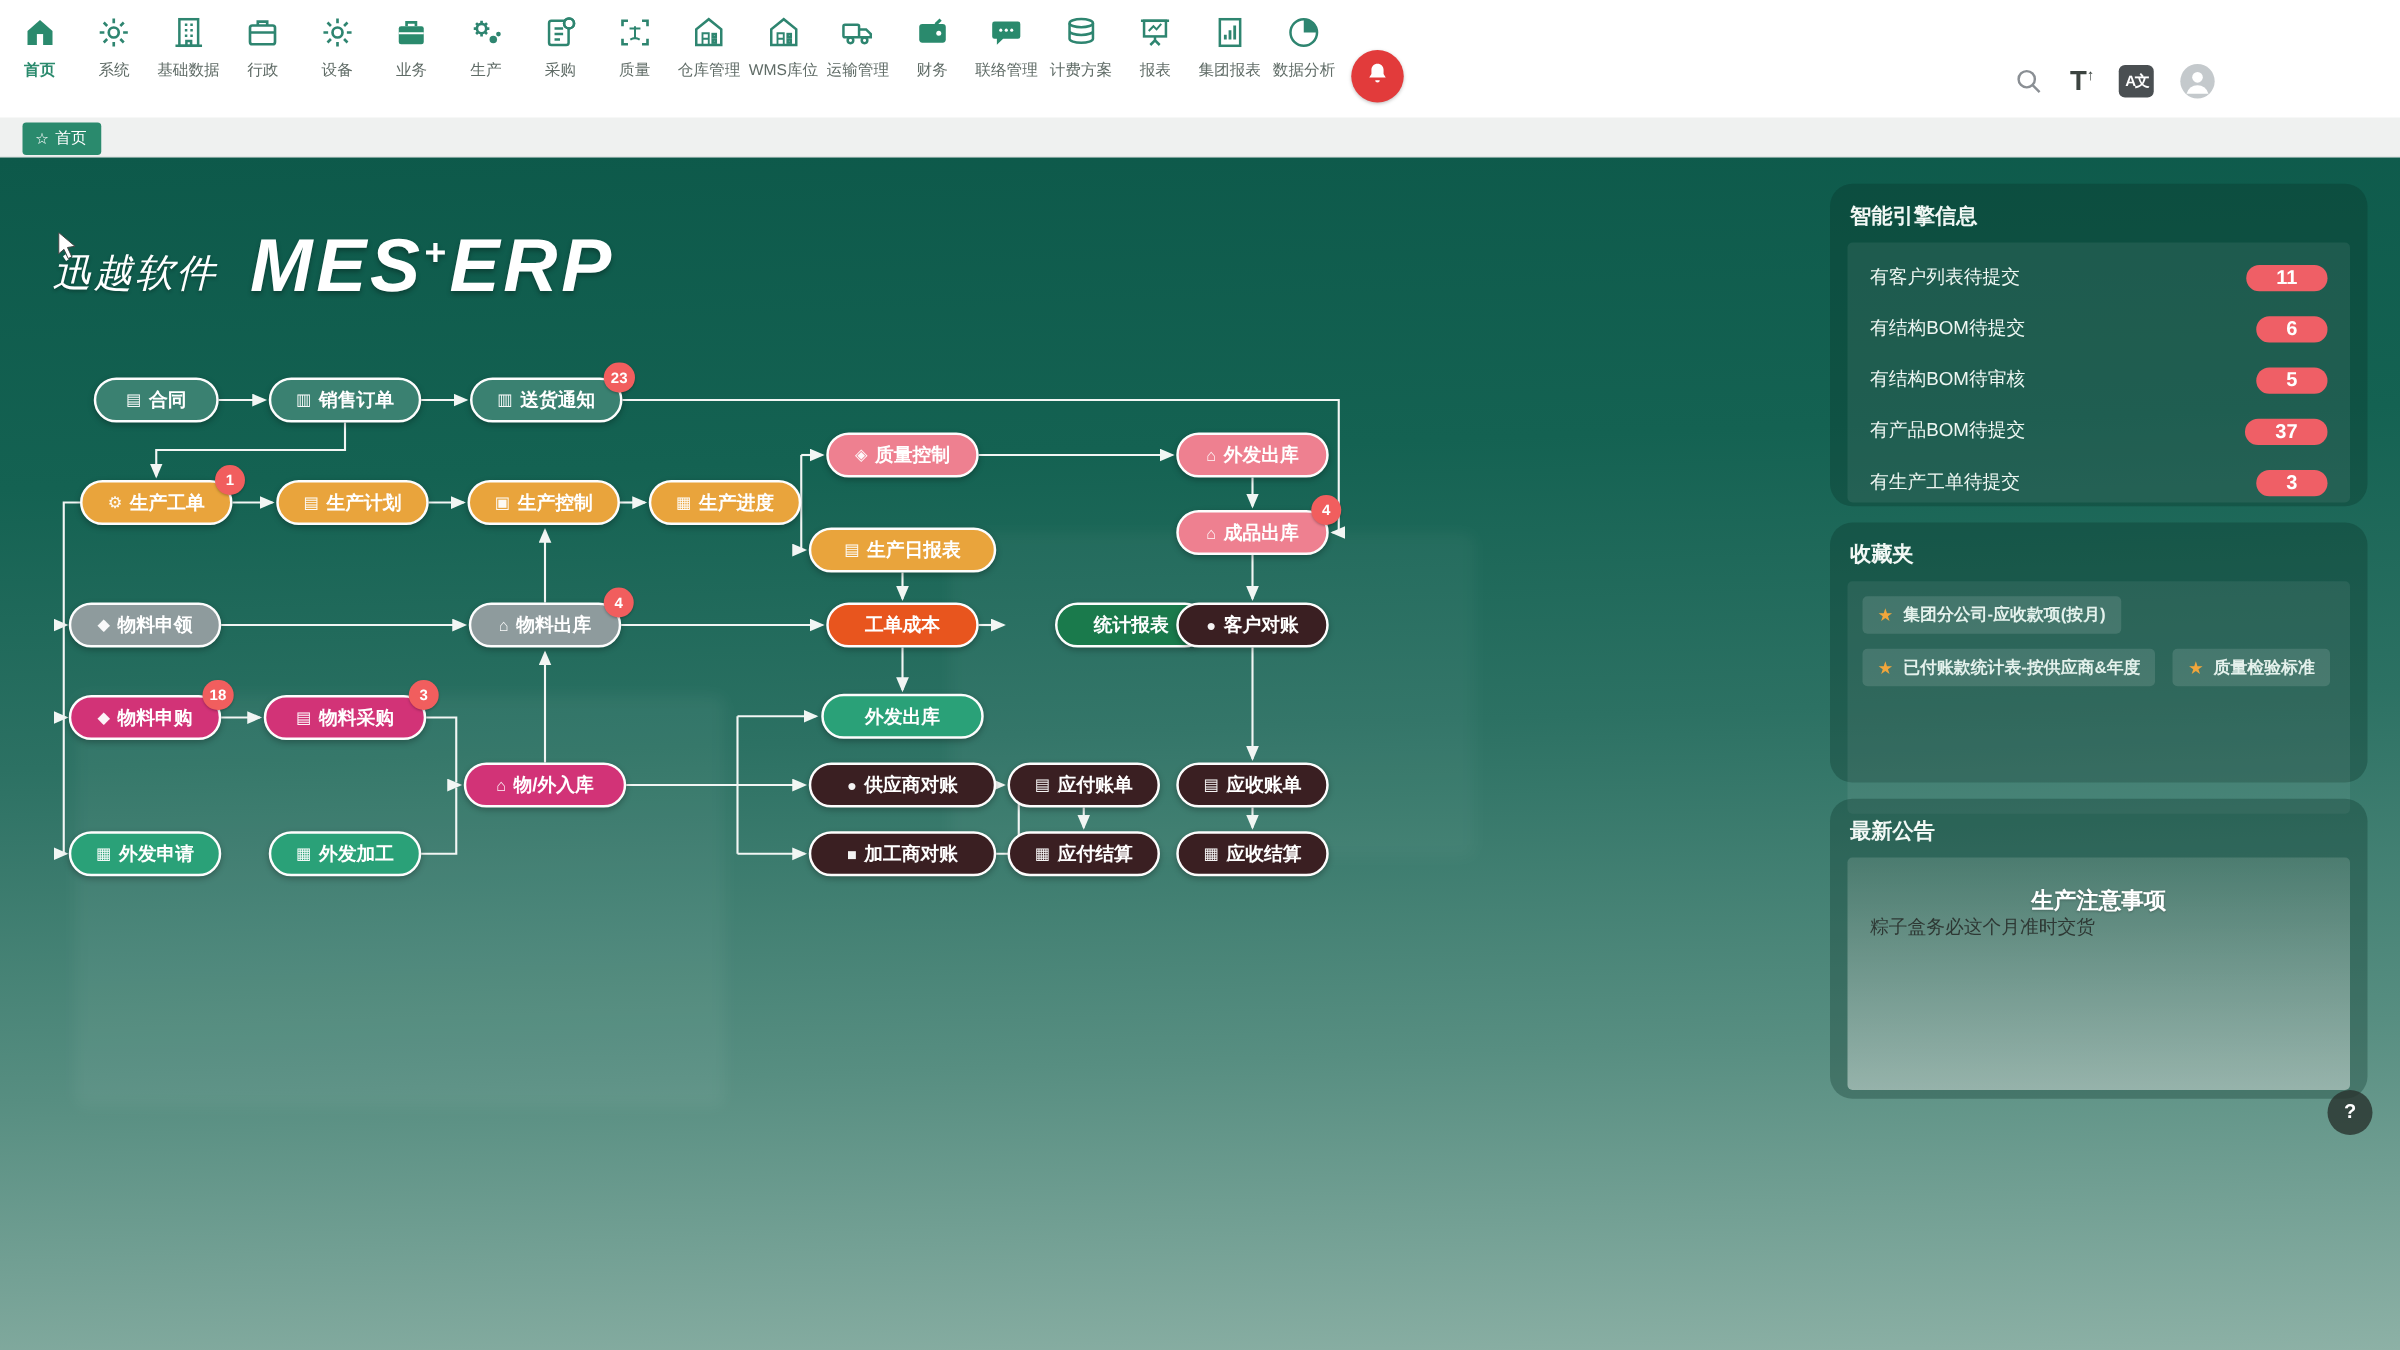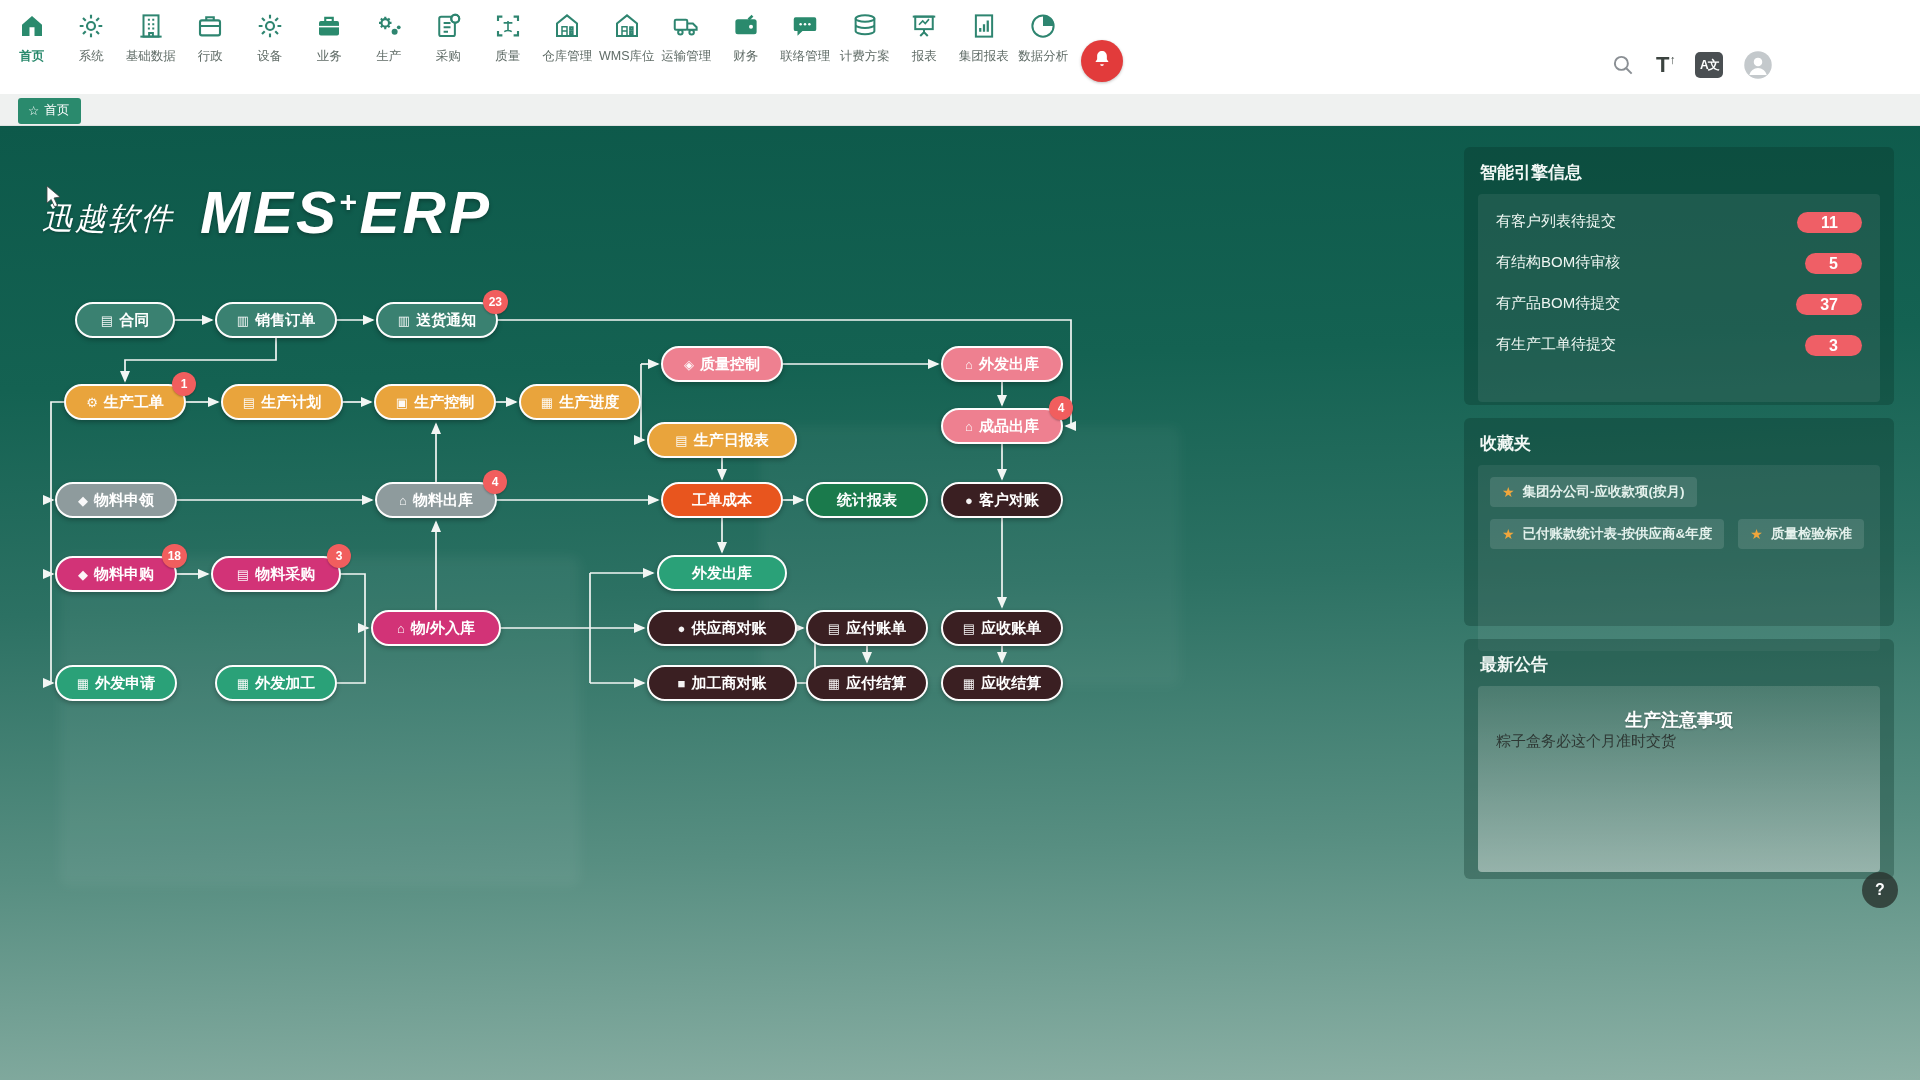--- a/index.html
+++ b/index.html
@@ -55,21 +55,21 @@
   .fico { font-size:13px; font-weight:normal; opacity:.95; }
   .fbadge { position:absolute; right:-12px; top:-14px; min-width:24px; height:24px; padding:0 6px;
     background:#f15e5e; border-radius:12px; color:#fff; font-size:12px; font-weight:bold;
     display:flex; align-items:center; justify-content:center; box-shadow:0 1px 2px rgba(0,0,0,.25);}
   .c-teal{background:#3a8171;} .c-orange{background:#e9a43c;} .c-pink{background:#ee8090;}
   .c-red{background:#e8551e;} .c-green{background:#2aa178;} .c-dgreen{background:#1a7a4c;}
   .c-magenta{background:#d23377;} .c-gray{background:rgba(152,160,163,.92);} .c-dark{background:#3a1f22;}
 
   
   #sidebar { position:absolute; left:1464px; top:21px; width:430px; }
-  .panel { background:rgba(8,46,38,.30); border-radius:6px; padding:12px 14px 14px; margin-bottom:13px; }
+  .panel { background:rgba(8,46,38,.30); border-radius:18px; padding:12px 14px 14px; margin-bottom:13px; }
   .panel h3 { color:#f2f8f5; font-size:17px; font-weight:bold; margin:2px 2px 10px; }
   .panel-card { background:rgba(255,255,255,.07); border-radius:4px; }
   #engine-list { padding:8px 4px; }
   .engine-row { display:flex; justify-content:space-between; padding:10px 14px; cursor:pointer;gap:40px; }
   .engine-row .etext { color:#eef6f2; font-size:15px; }
   .ebadge { min-width:26px; height:21px; padding:0 24px; background:#ef5f66; border-radius:11px; color:#fff;
     font-size:16px; font-weight:bold; display:flex; align-items:center; justify-content:center; }
   #fav-card { min-height:186px; padding:12px; }
   .fav-row { display:flex; gap:14px; margin-bottom:12px; }
   .chip { display:inline-flex; align-items:center; gap:8px; background:rgba(255,255,255,.12);
@@ -427,21 +427,21 @@
           <span class="flabel">物料申领</span>
         </div>
         <div class="fnode c-gray" style="left: 375px; top: 242px; width: 122px;">
           <span class="fico">⌂</span>
           <span class="flabel">物料出库</span>
           <span class="fbadge">4</span>
         </div>
         <div class="fnode c-red" style="left: 661px; top: 242px; width: 122px;">
           <span class="flabel">工单成本</span>
         </div>
-        <div class="fnode c-dgreen" style="left: 806px; top: 242px; width: 122px;">
+        <div class="fnode c-dgreen" style="left: 844px; top: 242px; width: 122px;">
           <span class="flabel">统计报表</span>
         </div>
         <div class="fnode c-dark" style="left: 941px; top: 242px; width: 122px;">
           <span class="fico">●</span>
           <span class="flabel">客户对账</span>
         </div>
         <div class="fnode c-magenta" style="left: 55px; top: 316px; width: 122px;">
           <span class="fico">◆</span>
           <span class="flabel">物料申购</span>
           <span class="fbadge">18</span>
@@ -496,20 +496,24 @@
   <aside id="sidebar">
     <section class="panel" style="height:258px;">
       <h3>智能引擎信息</h3>
       <div class="panel-card" style="height:208px;">
           <div id="engine-list">
             <div class="engine-row">
               <span class="etext">有客户列表待提交</span>
               <span class="ebadge">11</span>
             </div>
             <div class="engine-row">
+              <span class="etext">有结构BOM待提交</span>
+              <span class="ebadge">6</span>
+            </div>
+            <div class="engine-row">
               <span class="etext">有结构BOM待审核</span>
               <span class="ebadge">5</span>
             </div>
             <div class="engine-row">
               <span class="etext">有产品BOM待提交</span>
               <span class="ebadge">37</span>
             </div>
             <div class="engine-row">
               <span class="etext">有生产工单待提交</span>
               <span class="ebadge">3</span>

